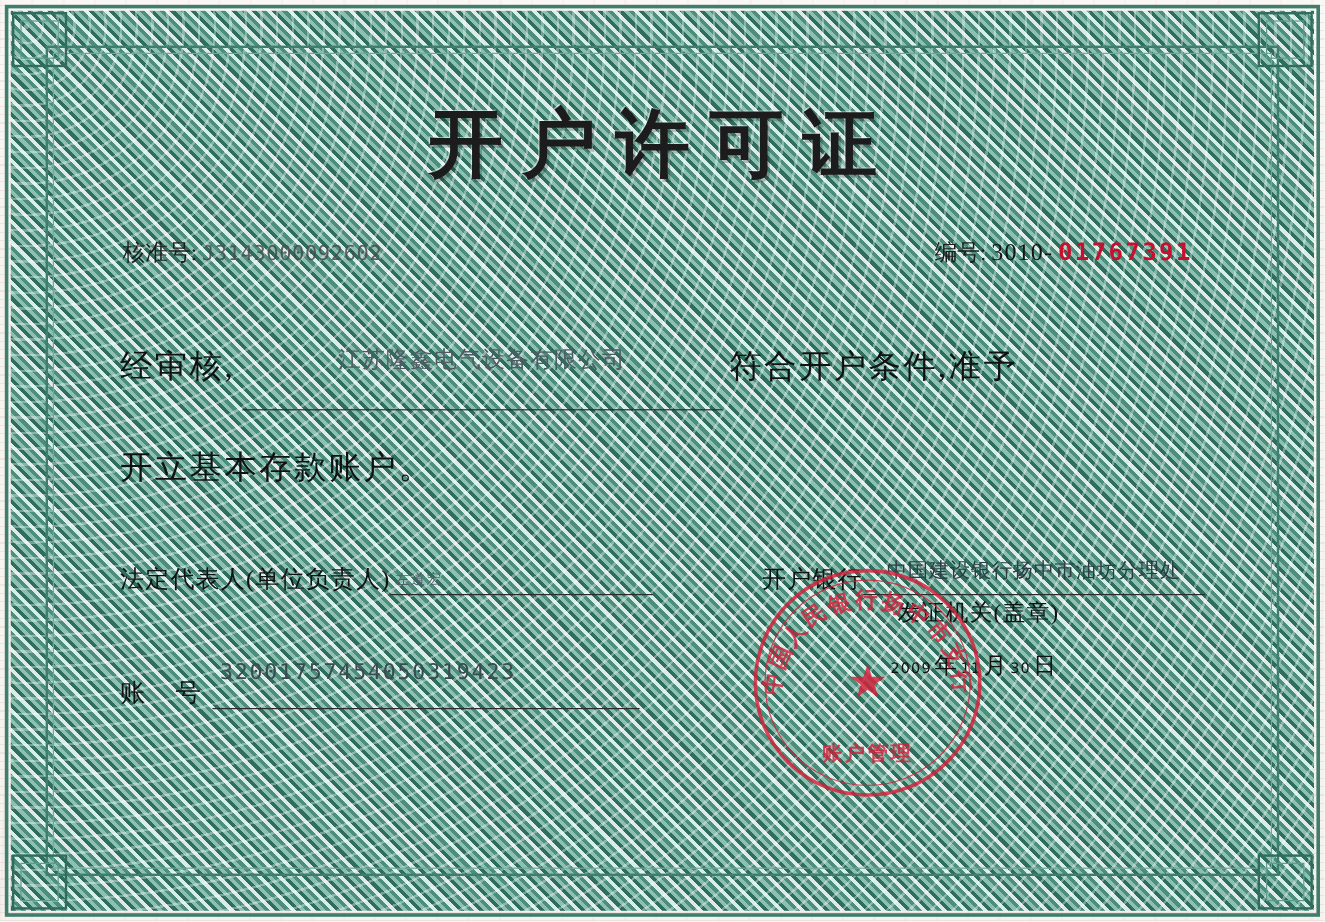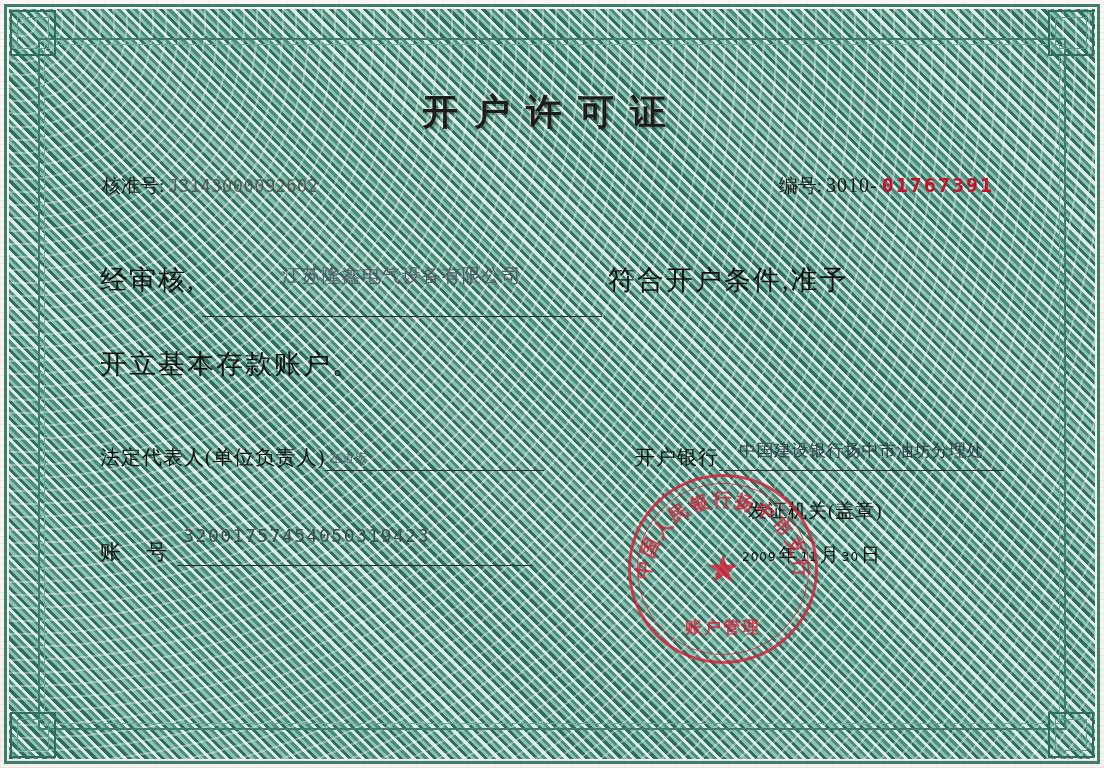--- a/index.html
+++ b/index.html
@@ -147,23 +147,23 @@
   .content {
     position: absolute;
     left: 60px;
     top: 56px;
     right: 60px;
     bottom: 56px;
   }
 
   .title {
     text-align: center;
-    margin-top: 32px;
+    margin-top: 22px;
     font-family: "DejaVu Serif", "Liberation Serif", serif;
-    font-size: 36px;
+    font-size: 62px;
     font-weight: bold;
     letter-spacing: 16px;
     color: #1c1c1c;
     text-shadow:
       2px 2px 0 rgba(0,0,0,0.22),
       -1px -1px 0 rgba(255,255,255,0.5);
   }
 
   .row-approve {
     display: flex;

